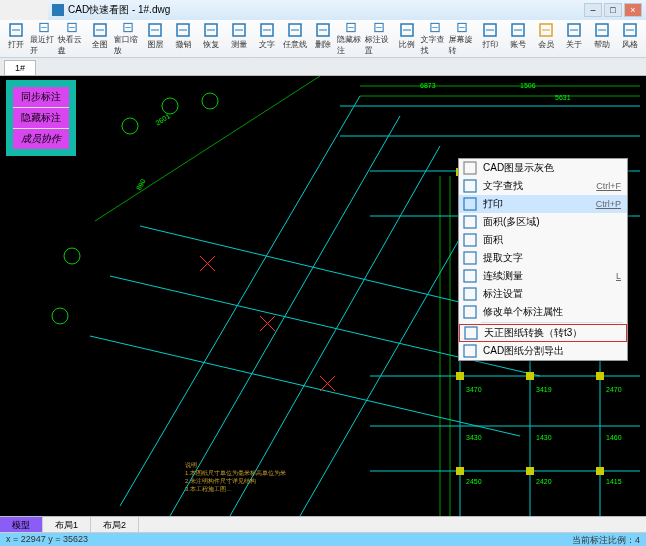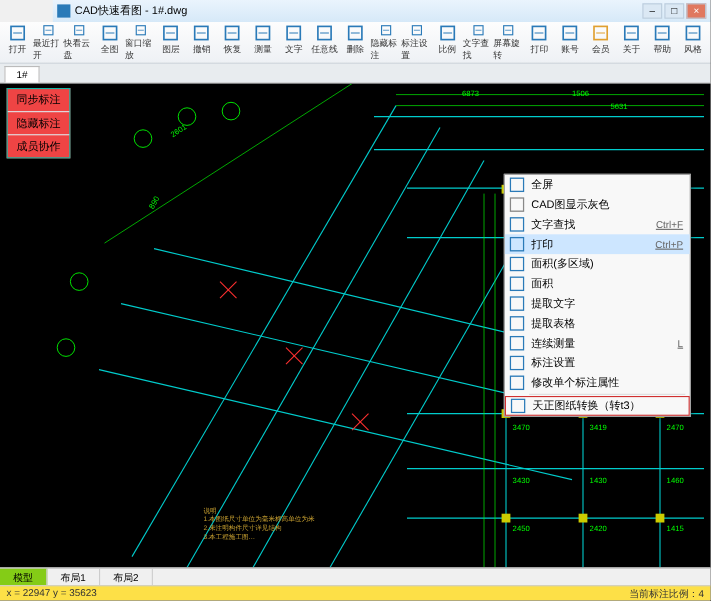--- a/index.html
+++ b/index.html
@@ -7,28 +7,28 @@
 .titlebar { height: 20px; background: linear-gradient(#eaf4fd,#d6e9f8); display: flex; align-items: center; padding: 0 4px; font-size: 10px; margin-left: 48px; }
 .titlebar .icon { width: 12px; height: 12px; background: #2a7ab8; margin-right: 4px; }
 .titlebar .win { margin-left: auto; display: flex; gap: 2px; }
 .titlebar .win span { width: 18px; height: 14px; background: #dbe8f4; border: 1px solid #bcd; font-size: 9px; text-align: center; line-height: 12px; }
 .titlebar .win .close { background: #e07860; color: #fff; }
 .toolbar { height: 38px; background: linear-gradient(#fdfdfd,#eef1f5); border-bottom: 1px solid #c8d0d8; display: flex; align-items: center; padding: 0 2px; }
 .tbtn { width: 28px; height: 34px; display: flex; flex-direction: column; align-items: center; font-size: 8px; color: #333; cursor: pointer; }
 .tbtn .ic { width: 16px; height: 16px; margin-bottom: 1px; }
 .tabstrip { height: 18px; background: #e8ecef; display: flex; align-items: flex-end; padding-left: 4px; border-bottom: 1px solid #bbb; }
 .tabstrip .tab { font-size: 9px; padding: 2px 10px; background: #fff; border: 1px solid #bbb; border-bottom: none; }
-.side-panel { position: absolute; left: 6px; top: 80px; background: #ef4444; border: 1px solid #14b8a6; font-size: 10px; z-index: 5; }
+.side-panel { position: absolute; left: 6px; top: 80px; background: #d946ef; border: 7px solid #14b8a6; font-size: 10px; z-index: 5; }
 .side-panel div { padding: 3px 8px; border-bottom: 1px solid #e0e4e8; cursor: pointer; }
-.side-panel div:last-child { border-bottom: none; }
+.side-panel div:last-child { border-bottom: none; font-style: italic; }
 .canvas { position: absolute; left: 0; top: 76px; right: 0; bottom: 30px; background: #000; overflow: hidden; }
 .bottom-tabs { position: absolute; left: 0; bottom: 14px; height: 16px; background: #f0f0f0; display: flex; font-size: 9px; border-top: 1px solid #bbb; width: 100%; }
 .bottom-tabs span { padding: 2px 12px; border-right: 1px solid #ccc; cursor: pointer; }
-.bottom-tabs .act { background: #84cc16; }
-.status { position: absolute; left: 0; bottom: 0; height: 14px; width: 100%; background: #fde047; font-size: 9px; padding: 1px 6px; color: #333; border-top: 1px solid #ccc; }
+.bottom-tabs .act { background: #8b5cf6; }
+.status { position: absolute; left: 0; bottom: 0; height: 14px; width: 100%; background: #7dd3fc; font-size: 9px; padding: 1px 6px; color: #333; border-top: 1px solid #ccc; }
 .ctx { position: absolute; left: 458px; top: 158px; width: 170px; background: #f8f8f8; border: 1px solid #999; box-shadow: 2px 2px 4px rgba(0,0,0,.3); font-size: 10px; z-index: 20; }
 .ctx .row { display: flex; align-items: center; height: 18px; padding: 0 6px 0 24px; position: relative; cursor: pointer; }
 .ctx .row:hover, .ctx .row.hl { background: #cde6ff; }
 .ctx .row .ci { position: absolute; left: 4px; width: 14px; height: 14px; }
 .ctx .row .sc { margin-left: auto; color: #666; font-size: 9px; text-decoration: underline; }
 .ctx .sep { height: 1px; background: #ddd; margin: 1px 4px 1px 22px; }
 .ctx .red { border: 1px solid #d03030; height: 18px; text-align: center; }
 svg.draw { position: absolute; left: 0; top: 0; width: 100%; height: 100%; }
 .dim-text { position: absolute; color: #0f0; font-size: 7px; }
 .note-text { position: absolute; color: #c8a030; font-size: 6px; line-height: 8px; }
@@ -297,26 +297,20 @@
   <div class="dim-text" style="left:606px;top:358px">1460</div>
   <div class="dim-text" style="left:466px;top:402px">2450</div>
   <div class="dim-text" style="left:536px;top:402px">2420</div>
   <div class="dim-text" style="left:606px;top:402px">1415</div>
   <div class="note-text" style="left:185px;top:385px;width:120px">说明<br>1.本图纸尺寸单位为毫米标高单位为米<br>2.未注明构件尺寸详见结构<br>3.本工程施工图…</div>
 </div>
 
 <div class="ctx" id="ctx">
     <div class="row">
       <svg class="ci" viewBox="0 0 14 14">
-        <rect x="1" y="1" width="12" height="12" fill="none" stroke="#2a7ab8" stroke-width="1.2"></rect>
-      </svg>
-      <span>全屏</span>
-    </div>
-    <div class="row">
-      <svg class="ci" viewBox="0 0 14 14">
         <rect x="1" y="1" width="12" height="12" fill="none" stroke="#888" stroke-width="1.2"></rect>
       </svg>
       <span>CAD图显示灰色</span>
     </div>
     <div class="row">
       <svg class="ci" viewBox="0 0 14 14">
         <rect x="1" y="1" width="12" height="12" fill="none" stroke="#2a7ab8" stroke-width="1.2"></rect>
       </svg>
       <span>文字查找</span>
       <span class="sc">Ctrl+F</span>
@@ -343,26 +337,20 @@
     <div class="row">
       <svg class="ci" viewBox="0 0 14 14">
         <rect x="1" y="1" width="12" height="12" fill="none" stroke="#2a7ab8" stroke-width="1.2"></rect>
       </svg>
       <span>提取文字</span>
     </div>
     <div class="row">
       <svg class="ci" viewBox="0 0 14 14">
         <rect x="1" y="1" width="12" height="12" fill="none" stroke="#2a7ab8" stroke-width="1.2"></rect>
       </svg>
-      <span>提取表格</span>
-    </div>
-    <div class="row">
-      <svg class="ci" viewBox="0 0 14 14">
-        <rect x="1" y="1" width="12" height="12" fill="none" stroke="#2a7ab8" stroke-width="1.2"></rect>
-      </svg>
       <span>连续测量</span>
       <span class="sc">L</span>
     </div>
     <div class="row">
       <svg class="ci" viewBox="0 0 14 14">
         <rect x="1" y="1" width="12" height="12" fill="none" stroke="#2a7ab8" stroke-width="1.2"></rect>
       </svg>
       <span>标注设置</span>
     </div>
     <div class="row">
@@ -370,20 +358,26 @@
         <rect x="1" y="1" width="12" height="12" fill="none" stroke="#2a7ab8" stroke-width="1.2"></rect>
       </svg>
       <span>修改单个标注属性</span>
     </div>
     <div class="sep"></div>
     <div class="row red">
       <svg class="ci" viewBox="0 0 14 14">
         <rect x="1" y="1" width="12" height="12" fill="none" stroke="#2a7ab8" stroke-width="1.2"></rect>
       </svg>
       <span>天正图纸转换（转t3）</span>
+    </div>
+    <div class="row">
+      <svg class="ci" viewBox="0 0 14 14">
+        <rect x="1" y="1" width="12" height="12" fill="none" stroke="#2a7ab8" stroke-width="1.2"></rect>
+      </svg>
+      <span>CAD图纸分割导出</span>
     </div>
   </div>
 
 <div class="bottom-tabs" id="bottom-tabs">
     <span class="act">模型</span>
     <span>布局1</span>
     <span>布局2</span>
   </div>
 
 <div class="status">

